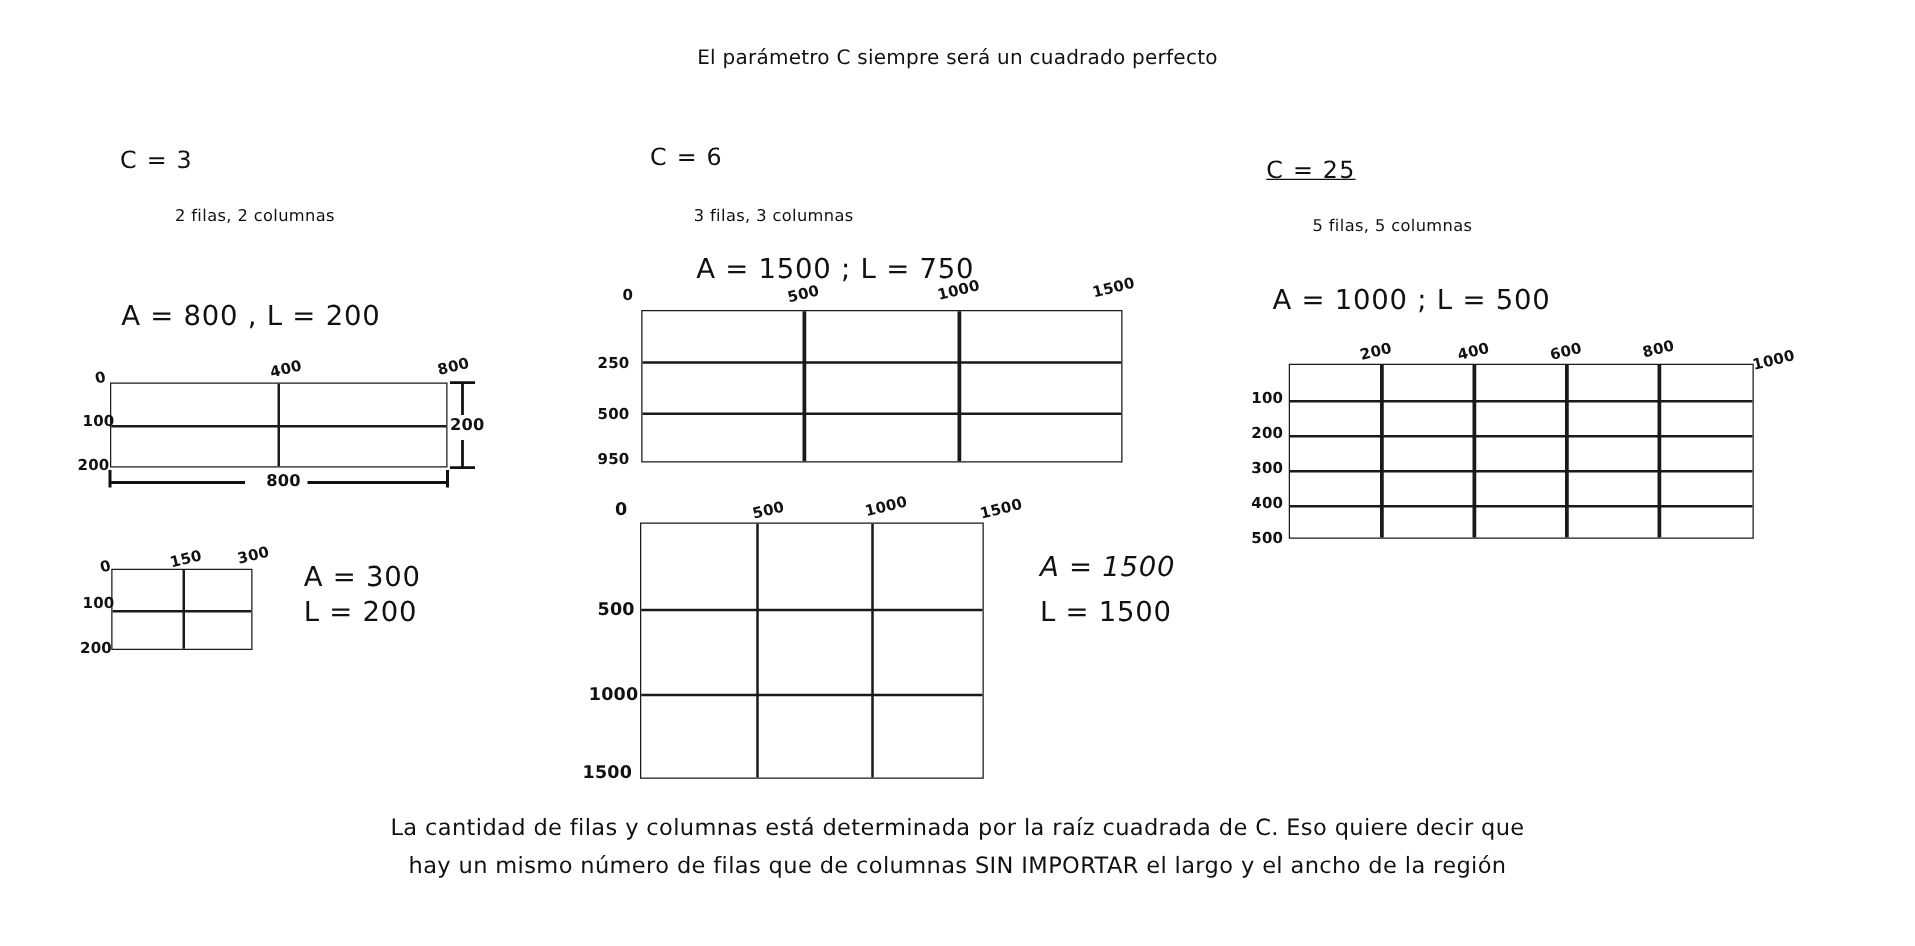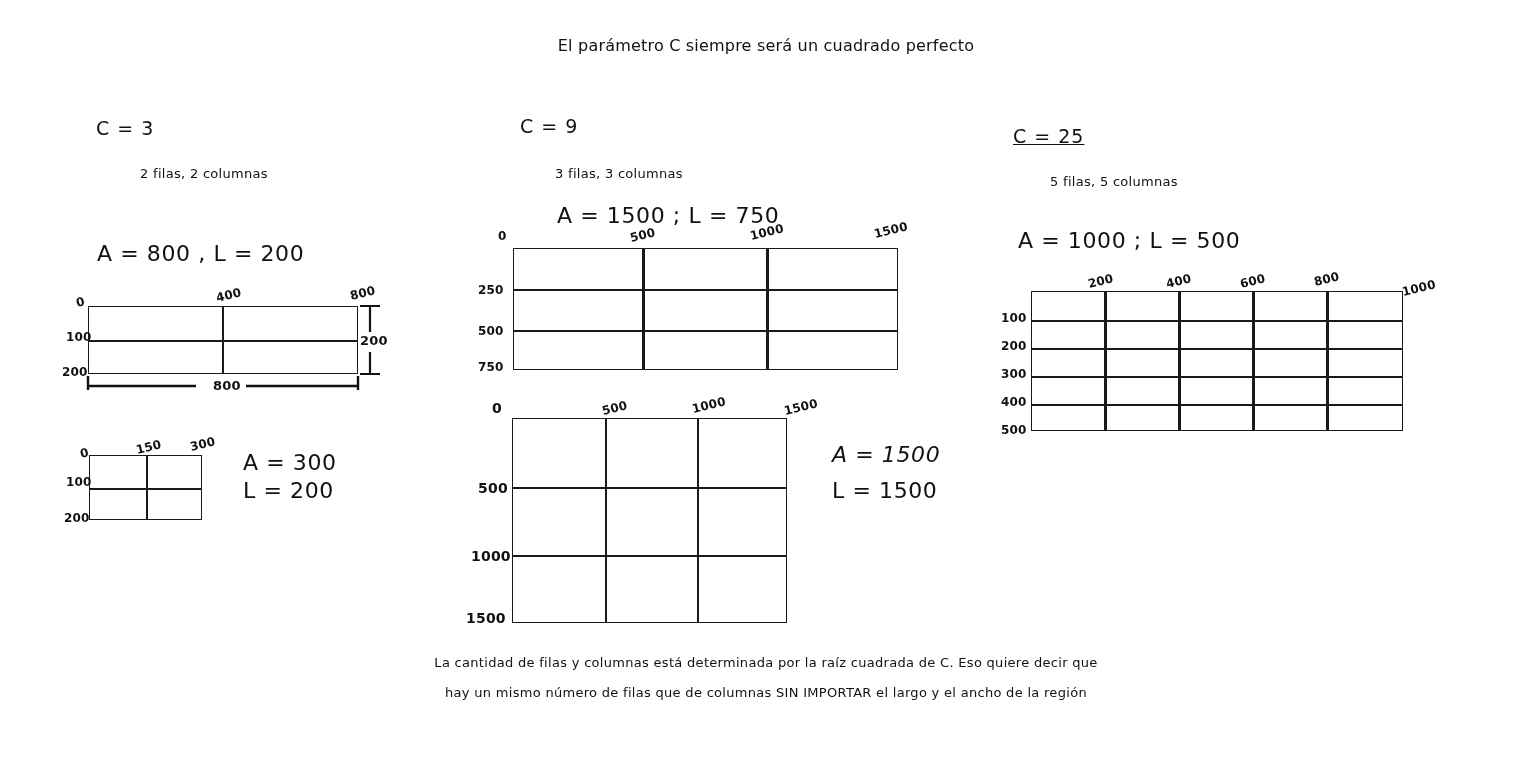--- a/index.html
+++ b/index.html
@@ -66,21 +66,21 @@
   .grid.thickcols .vline { width: 2.6px; }
 
   .bracket {
     position: absolute;
   }
 
   .footer {
     left: 0;
     width: 1532px;
     text-align: center;
-    font-size: 13px;
+    font-size: 18px;
     line-height: 30px;
     letter-spacing: 0.3px;
   }
 
   svg { display: block; overflow: visible; }
 </style>
 </head>
 <body>
 
 <div class="abs title">El parámetro C siempre será un cuadrado perfecto</div>
@@ -119,38 +119,38 @@
   <div class="hline" style="top:32px;"></div>
 </div>
 <div class="abs tick-label rot" style="left:82px; top:447px;">0</div>
 <div class="abs tick-label rot" style="left:138px; top:443px;">150</div>
 <div class="abs tick-label rot" style="left:192px; top:440px;">300</div>
 <div class="abs tick-label" style="left:66px; top:475px;">100</div>
 <div class="abs tick-label" style="left:64px; top:511px;">200</div>
 <div class="abs hand-label" style="left:243px; top:450px;">A = 300</div>
 <div class="abs hand-label" style="left:243px; top:478px;">L = 200</div>
 
-<div class="abs section-head" style="left:520px; top:115px;">C = 9</div>
+<div class="abs section-head" style="left:520px; top:115px;">C = 6</div>
 <div class="abs section-sub" style="left:555px; top:166px;">3 filas, 3 columnas</div>
 
 <div class="abs hand-label" style="left:557px; top:203px;">A = 1500 ;  L = 750</div>
 
 <div class="grid thickcols" style="left:513px; top:248px; width:385px; height:122px;">
   <div class="vline" style="left:128px;"></div>
   <div class="vline" style="left:252px;"></div>
   <div class="hline" style="top:40px;"></div>
   <div class="hline" style="top:81px;"></div>
 </div>
 <div class="abs tick-label" style="left:498px; top:229px;">0</div>
 <div class="abs tick-label rot" style="left:632px; top:231px;">500</div>
 <div class="abs tick-label rot" style="left:752px; top:229px;">1000</div>
 <div class="abs tick-label rot" style="left:876px; top:227px;">1500</div>
 <div class="abs tick-label" style="left:478px; top:283px;">250</div>
 <div class="abs tick-label" style="left:478px; top:324px;">500</div>
-<div class="abs tick-label" style="left:478px; top:360px;">750</div>
+<div class="abs tick-label" style="left:478px; top:360px;">950</div>
 
 <div class="grid" style="left:512px; top:418px; width:275px; height:205px;">
   <div class="vline" style="left:92px;"></div>
   <div class="vline" style="left:184px;"></div>
   <div class="hline" style="top:68px;"></div>
   <div class="hline" style="top:136px;"></div>
 </div>
 <div class="abs tick-label" style="left:492px; top:400px; font-size:14px;">0</div>
 <div class="abs tick-label rot" style="left:604px; top:404px;">500</div>
 <div class="abs tick-label rot" style="left:694px; top:402px;">1000</div>

